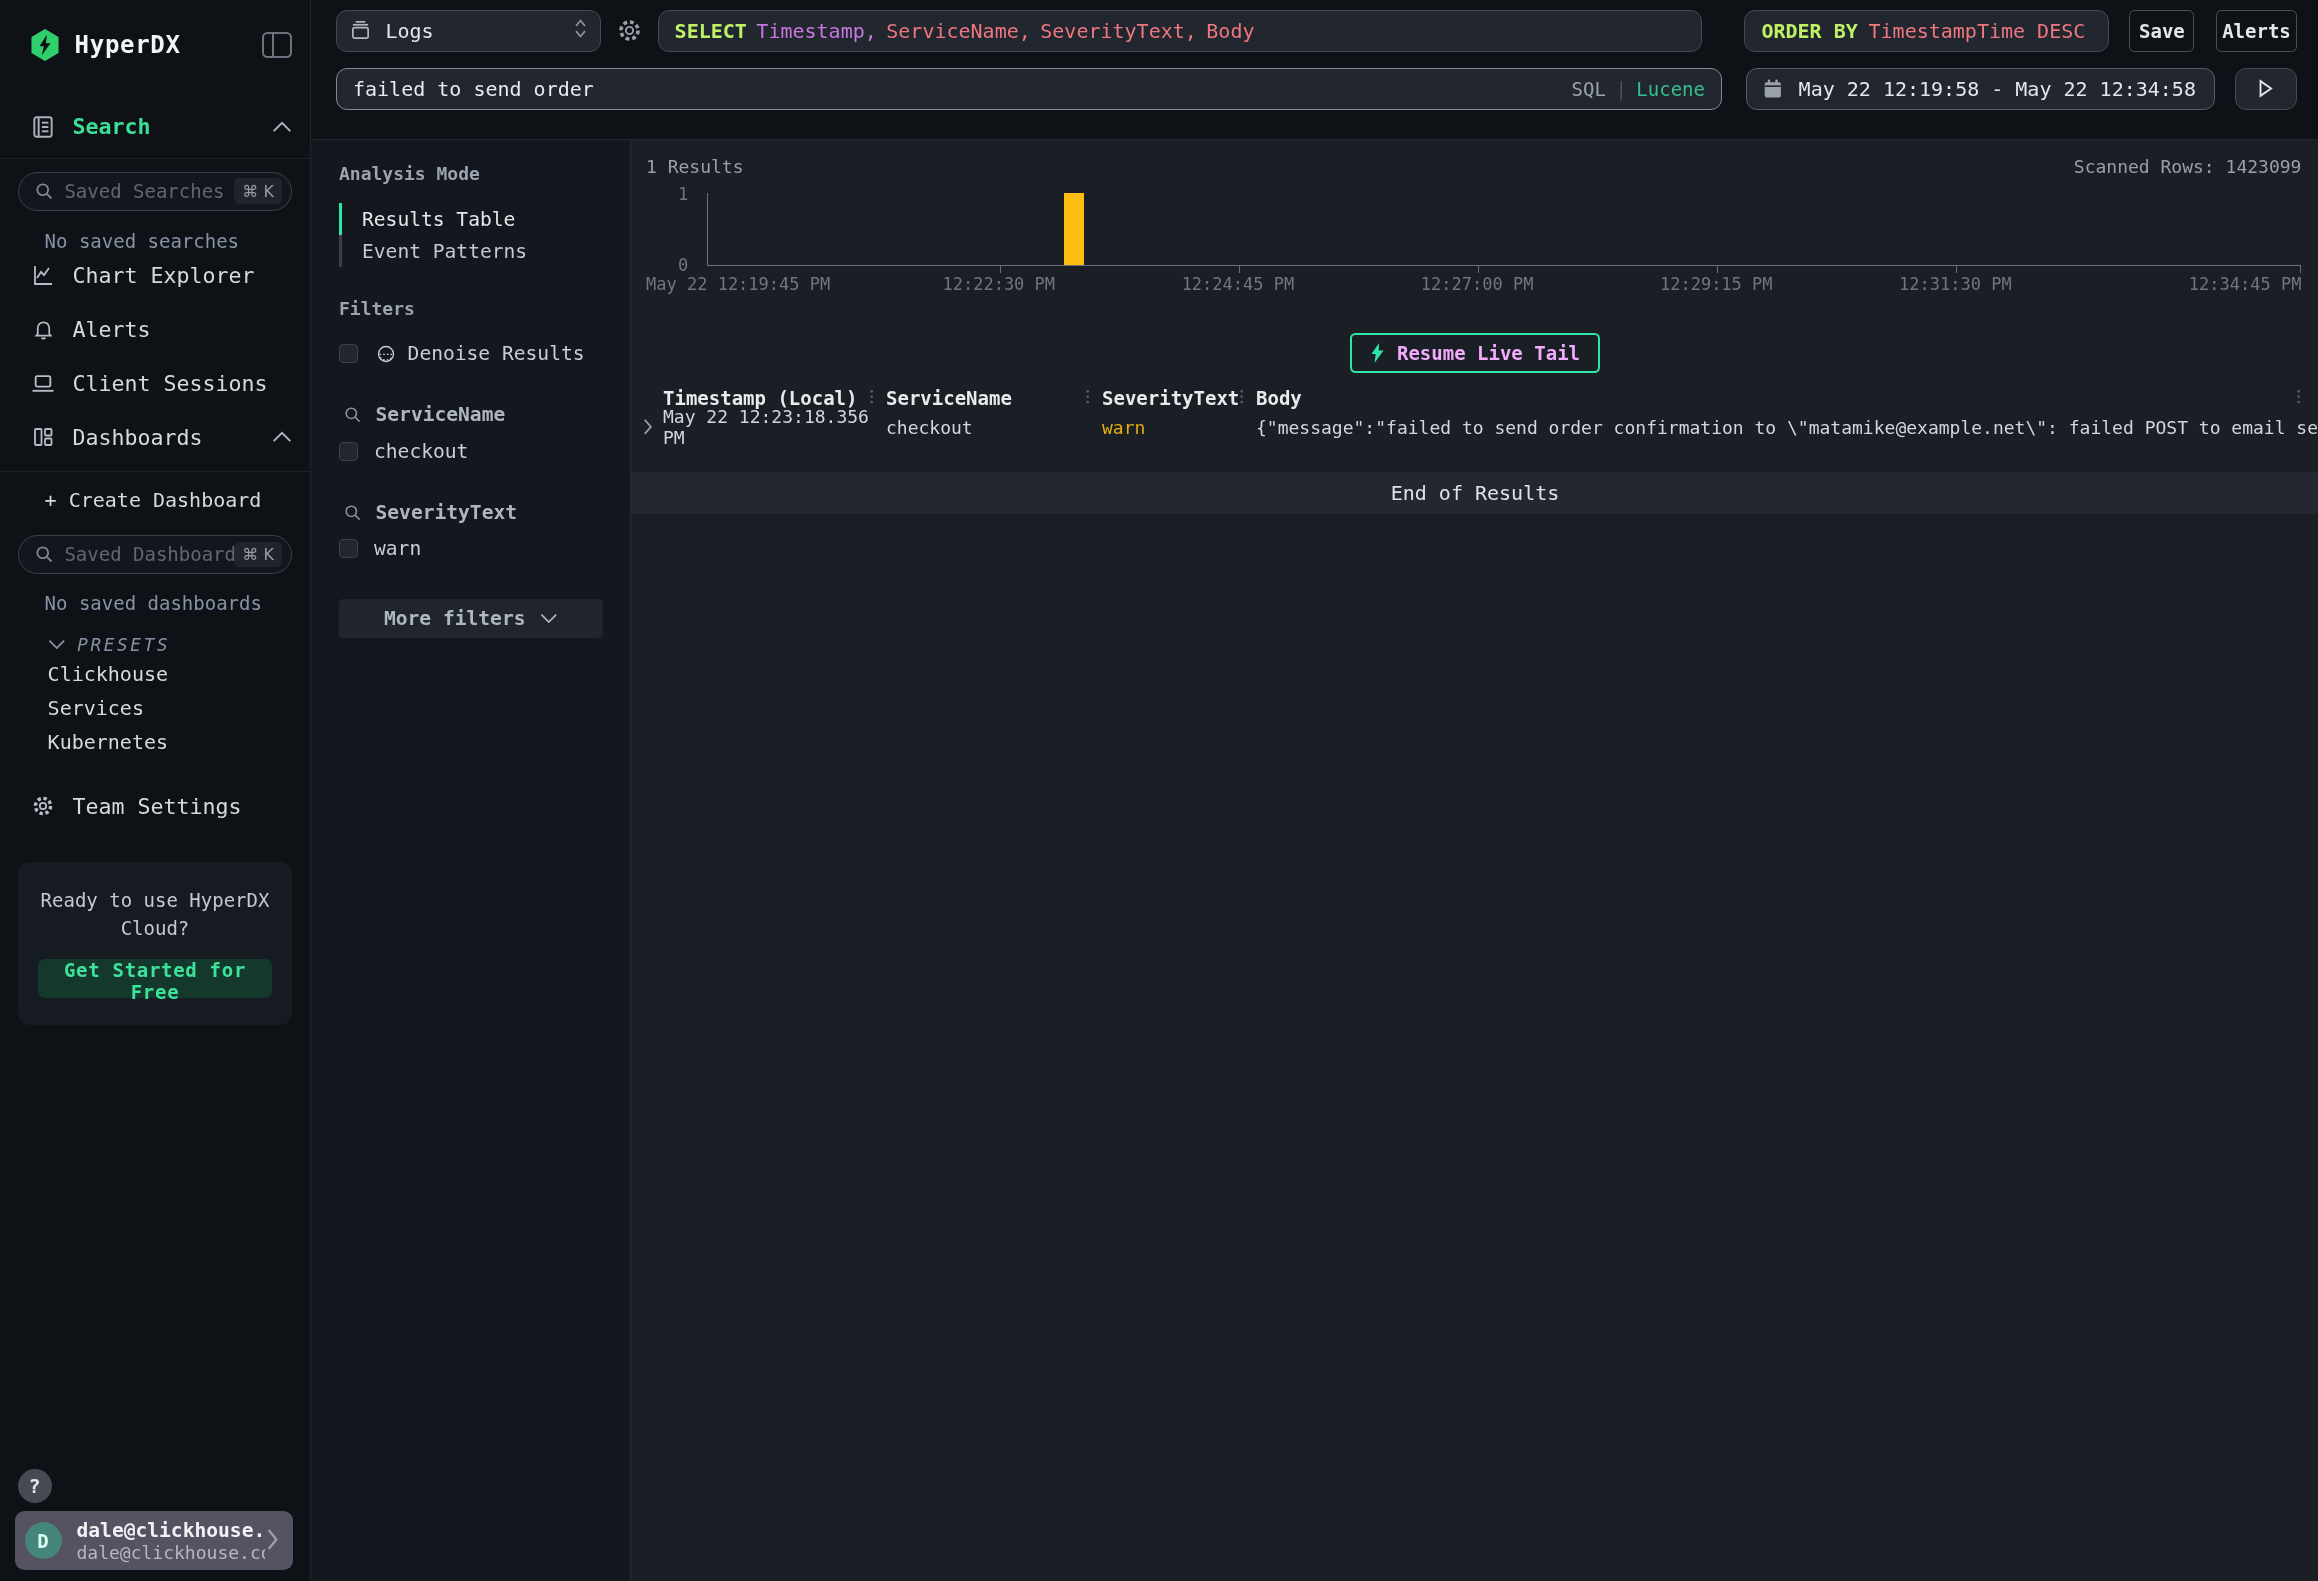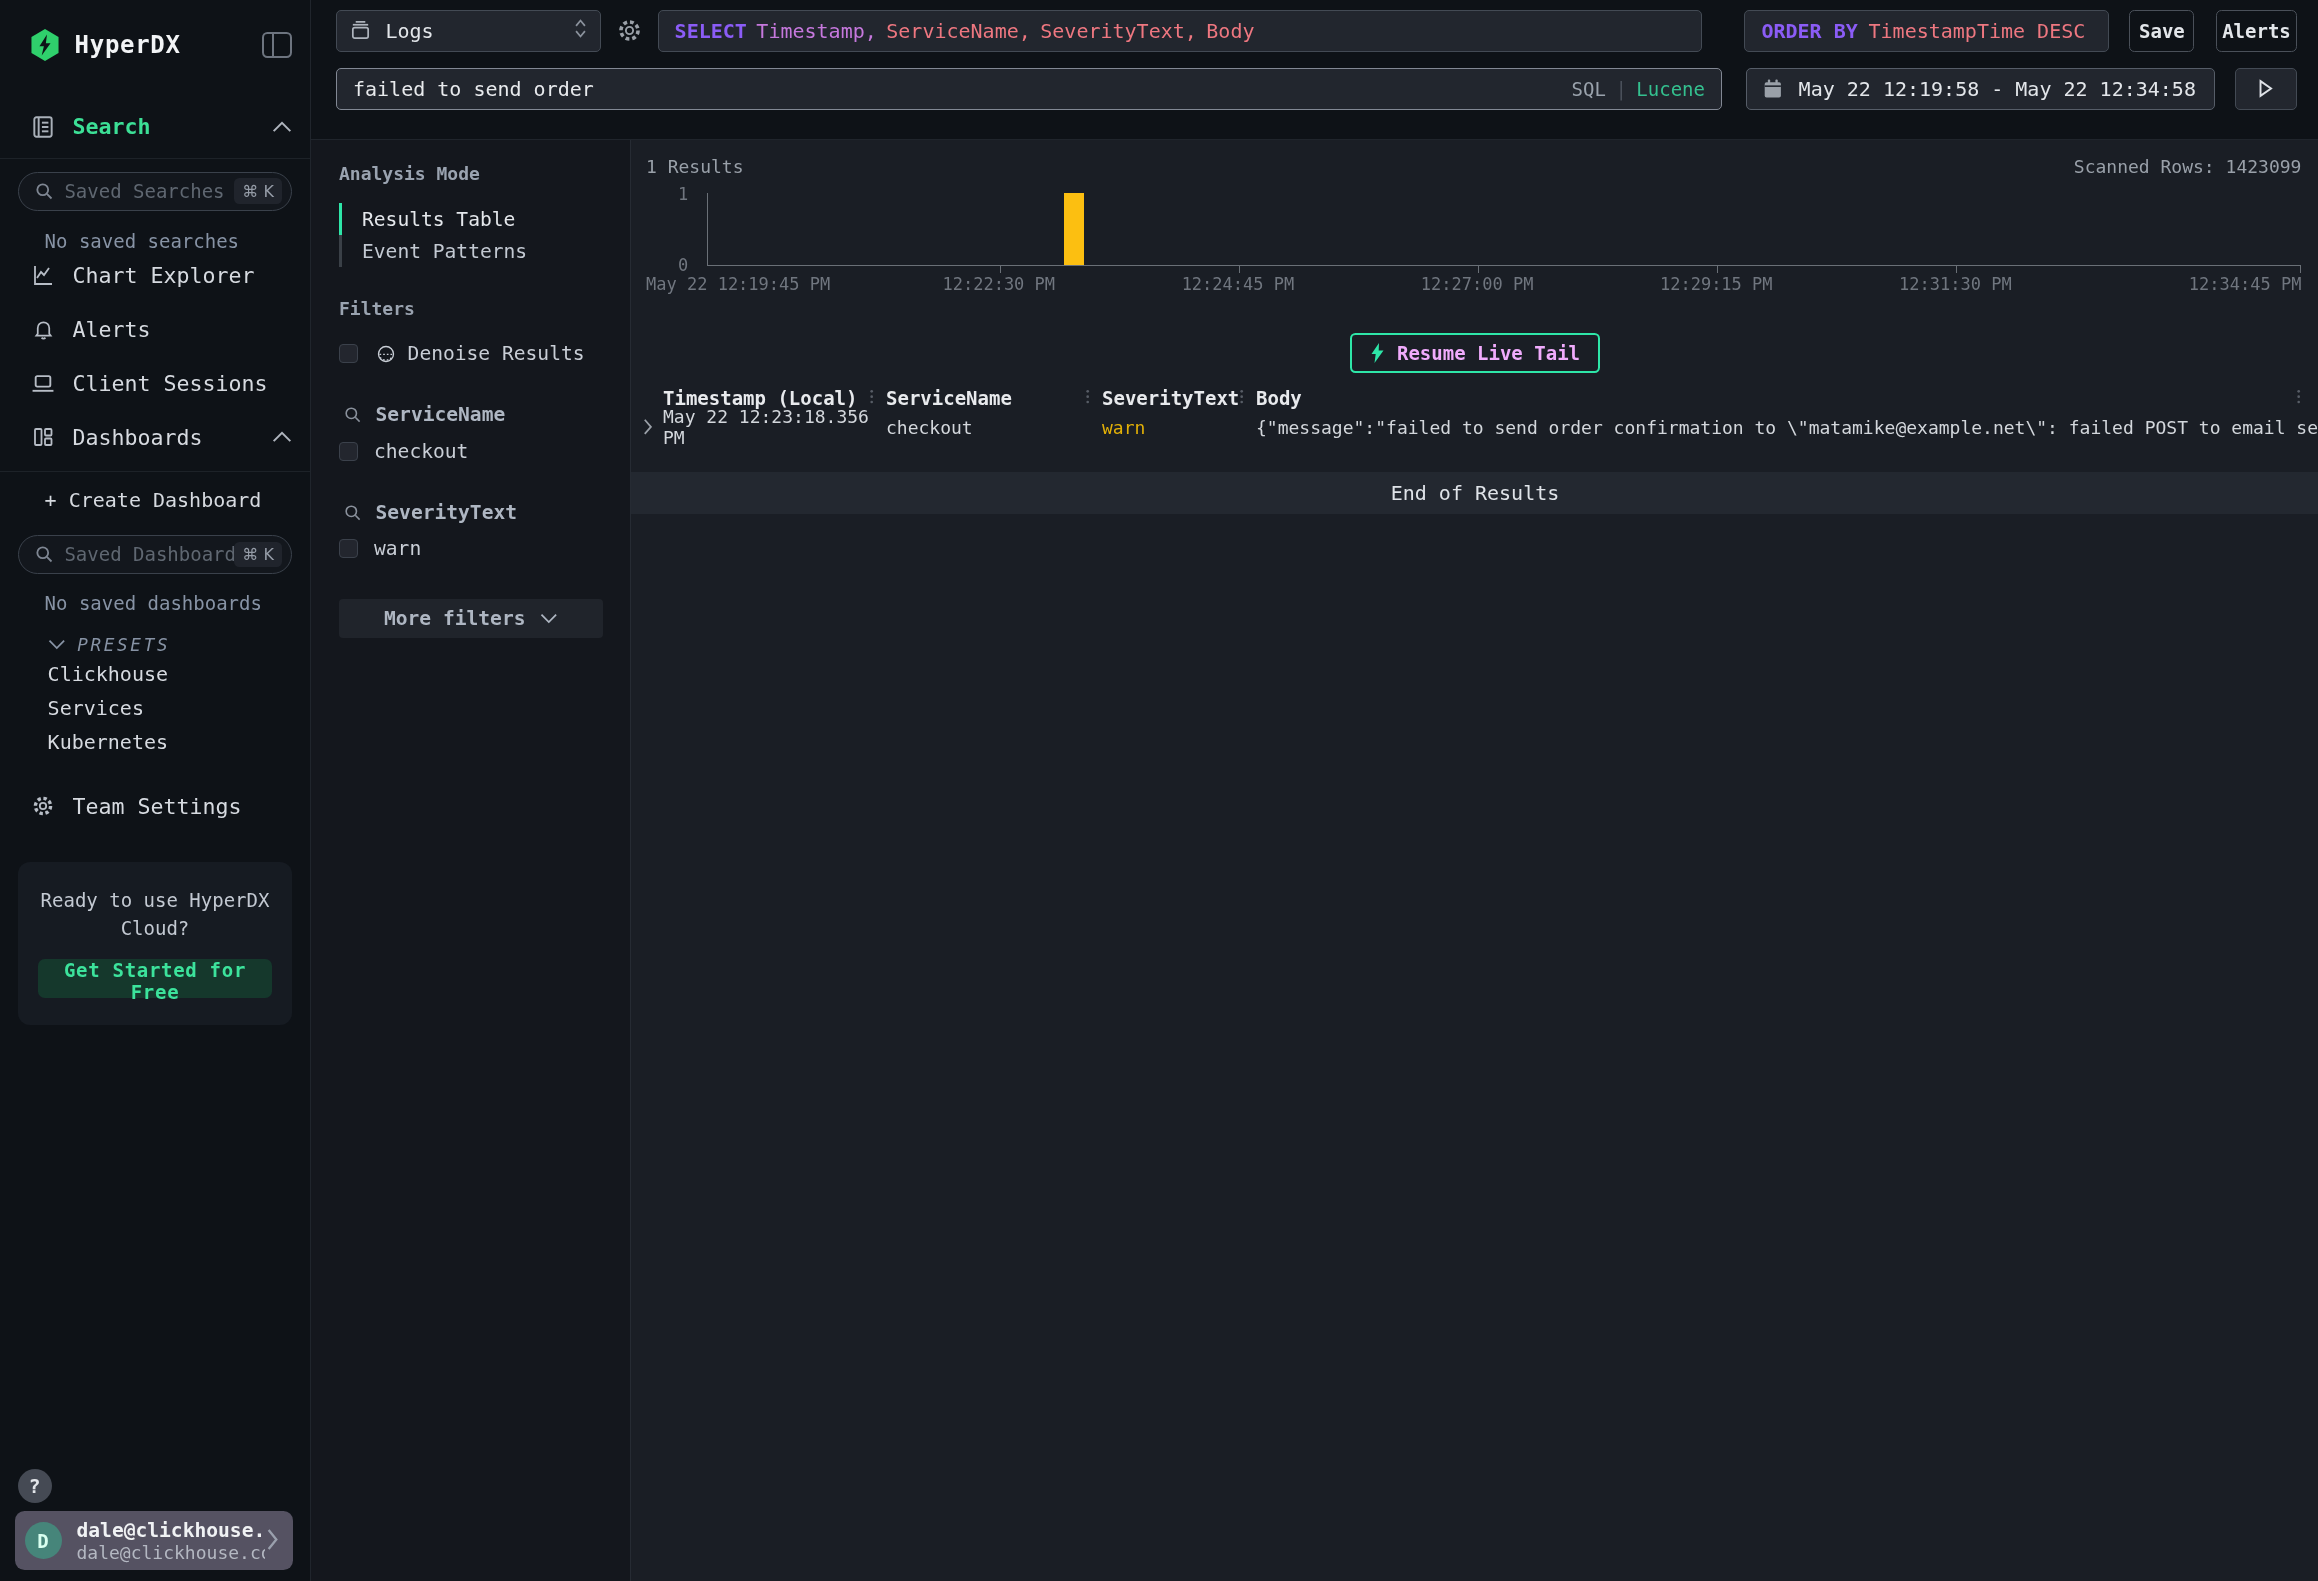--- a/index.html
+++ b/index.html
@@ -60,28 +60,28 @@
   .user-email { font-size:19.6px; font-weight:bold; color:#f0f2f4; white-space:nowrap; }
   .user-team { font-size:18px; color:#b4b8c2; white-space:nowrap; }
   .user-chip .chev { color:#9aa0ad; }
 
   
   .main-col { flex:1; display:flex; flex-direction:column; height:100%; min-width:0; }
 
   .topbar { height:139px; background:#0e1217; padding:9.5px 22px 0 25px; }
   .tb-row { display:flex; align-items:center; height:42px; }
   .tb-row + .tb-row { margin-top:16px; }
-  .inputbox { background:#22262e; border:1.4px solid #434a54; border-radius:5px; height:42px;
+  .inputbox { background:#22262e; border:1.4px solid #434a54; border-radius:11px; height:42px;
     display:flex; align-items:center; font-size:20px; color:#e3e6ea; }
   .src-select { width:265px; padding:0 12px 0 12px; }
   .src-select .lbl { margin-left:13.5px; }
   .src-select .updown { margin-left:auto; }
   .gear-btn { margin:0 10.8px; display:flex; align-items:center; justify-content:center; width:35px; height:35px; }
   .sql-box { flex:1; padding:0 16px; white-space:nowrap; overflow:hidden; min-width:0; }
-  .tok-kw { font-weight:bold; color:#8b5cf6; }
+  .tok-kw { font-weight:bold; color:#bef264; }
   .tok-purple { color:#c678dd; }
   .tok-red { color:#ee7780; }
   .sql-box span { margin-right:9.5px; }
   .order-box { width:365px; margin-left:42px; padding:0 16px; white-space:nowrap; }
   .order-box span { margin-right:10.8px; }
   .btn { height:42px; border:1.4px solid #4a5059; border-radius:5.4px; background:transparent;
     color:#e3e6ea; font:bold 19px "DejaVu Sans Mono","Liberation Mono",monospace; }
   .save-btn { width:65px; margin-left:20px; }
   .alerts-btn { width:81px; margin-left:21.6px; }
 

